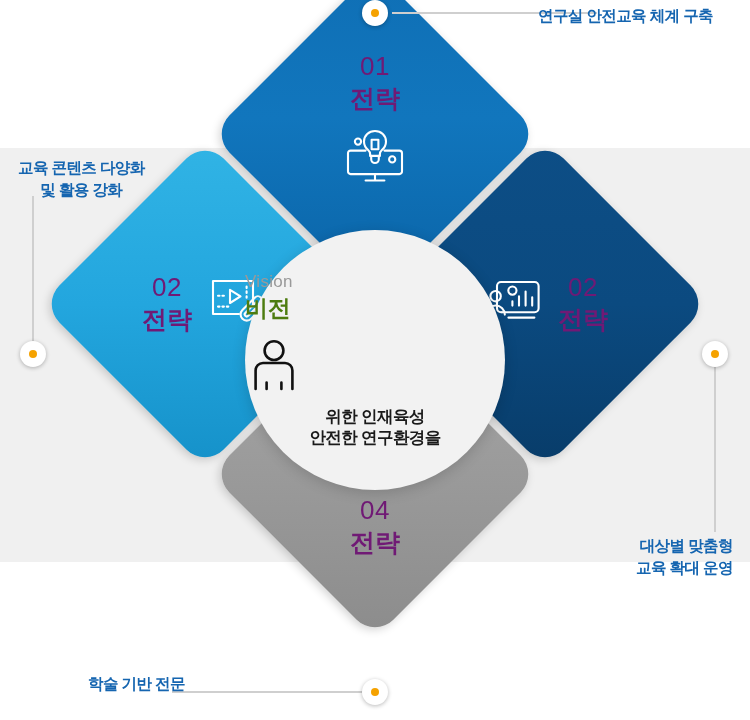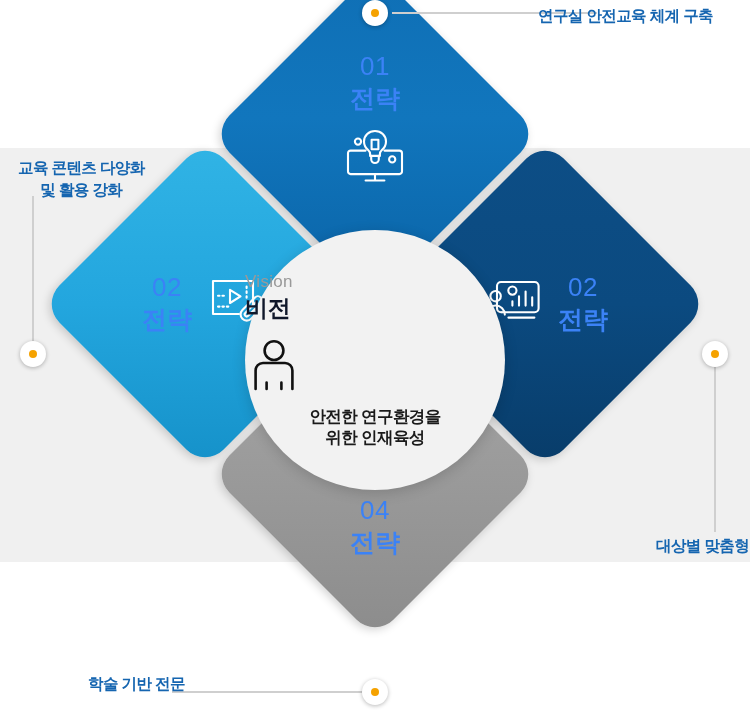--- a/index.html
+++ b/index.html
@@ -40,21 +40,21 @@
   #diamond-03 { left:429px; top:188px;
     background:linear-gradient(135deg,#0d4e86 0%,#0b4a80 50%,#083c69 100%); }
   
   #diamond-04 { left:259px; top:358px;
     background:linear-gradient(135deg,#a8a8a8 0%,#9a9a9a 50%,#8c8c8c 100%); }
 
   
   .d-content {
     position:absolute; width:232px; height:232px;
     display:flex; flex-direction:column; align-items:center; justify-content:center;
-    color:#3b82f6; pointer-events:none;
+    color:#701a75; pointer-events:none;
   }
   #content-01 { left:259px; top:18px;  justify-content:flex-start; padding-top:34px; }
   #content-02 { left:89px;  top:188px; }
   #content-03 { left:429px; top:188px; }
   #content-04 { left:259px; top:358px; justify-content:flex-end; padding-bottom:32px; }
 
   .strat-num {
     font-size:26px; font-weight:400; line-height:1.15; letter-spacing:.5px;
   }
   .strat-word {
@@ -70,21 +70,21 @@
   
   #vision-circle {
     position:absolute; left:245px; top:230px;
     width:260px; height:260px; border-radius:50%;
     background:#f2f2f2;
     box-shadow:0 3px 14px rgba(0,0,0,.16);
     display:flex; flex-direction:column; justify-content:center;
     z-index:6;
   }
   #vision-en { font-size:17px; color:#999999; letter-spacing:.3px; margin-bottom:1px; }
-  #vision-ko { font-size:23px; font-weight:700; color:#0f172a; letter-spacing:-.3px; }
+  #vision-ko { font-size:23px; font-weight:700; color:#4d7c0f; letter-spacing:-.3px; }
   #vision-person { margin:14px 0 6px; }
   #vision-desc {
     font-size:16.5px; font-weight:700; color:#1a1a1a; text-align:center;
     line-height:1.28; letter-spacing:-.6px;
   }
 
   
   .conn-line { position:absolute; background:#cfcfcf; z-index:3; }
   .dot {
     position:absolute; width:26px; height:26px; border-radius:50%;
@@ -96,21 +96,21 @@
   }
 
   
   .label {
     position:absolute; z-index:9;
     font-size:15.5px; font-weight:700; color:#1565b0;
     line-height:1.45; letter-spacing:-.6px; white-space:nowrap;
   }
   #label-01 { left:538px; top:5px;  text-align:left; }
   #label-02 { left:18px;  top:157px; text-align:left; }
-  #label-03 { left:656px; top:535px; text-align:right; }
+  #label-03 { left:636px; top:535px; text-align:right; }
   #label-04 { left:88px;  top:673px; text-align:right; }
 </style>
 </head>
 <body>
 
 <div id="stage">
 
   <div class="backdrop"></div>
 
   <div class="conn-line" style="left:392px; top:12px; width:205px; height:2px;"></div>
@@ -215,35 +215,36 @@
     <div id="vision-en">Vision</div>
     <div id="vision-ko">비전</div>
     <span id="vision-person">
       <svg width="58" height="58" viewBox="0 0 58 58" fill="none" stroke="#111111" stroke-width="2.6" stroke-linecap="round" stroke-linejoin="round">
         <circle cx="29" cy="12.6" r="9.4"></circle>
         <path d="M10.6 51V32.4a7.4 7.4 0 0 1 7.4-7.4h22a7.4 7.4 0 0 1 7.4 7.4V51"></path>
         <path d="M21.6 44.6V51M36.4 44.6V51"></path>
       </svg>
     </span>
     <div id="vision-desc">
+      <div>위한 인재육성</div>
       <div>안전한 연구환경을</div>
-      <div>위한 인재육성</div>
     </div>
   </div>
 
   <div class="label" id="label-01">
     <div>연구실 안전교육 체계 구축</div>
   </div>
 
   <div class="label" id="label-02">
     <div>교육 콘텐츠 다양화</div>
     <div style="text-align:center;">및 활용 강화</div>
   </div>
 
   <div class="label" id="label-03">
     <div>대상별 맞춤형</div>
+    <div>교육 확대 운영</div>
   </div>
 
   <div class="label" id="label-04">
     <div>학술 기반 전문</div>
   </div>
 
 </div>
 
 </body></html>

